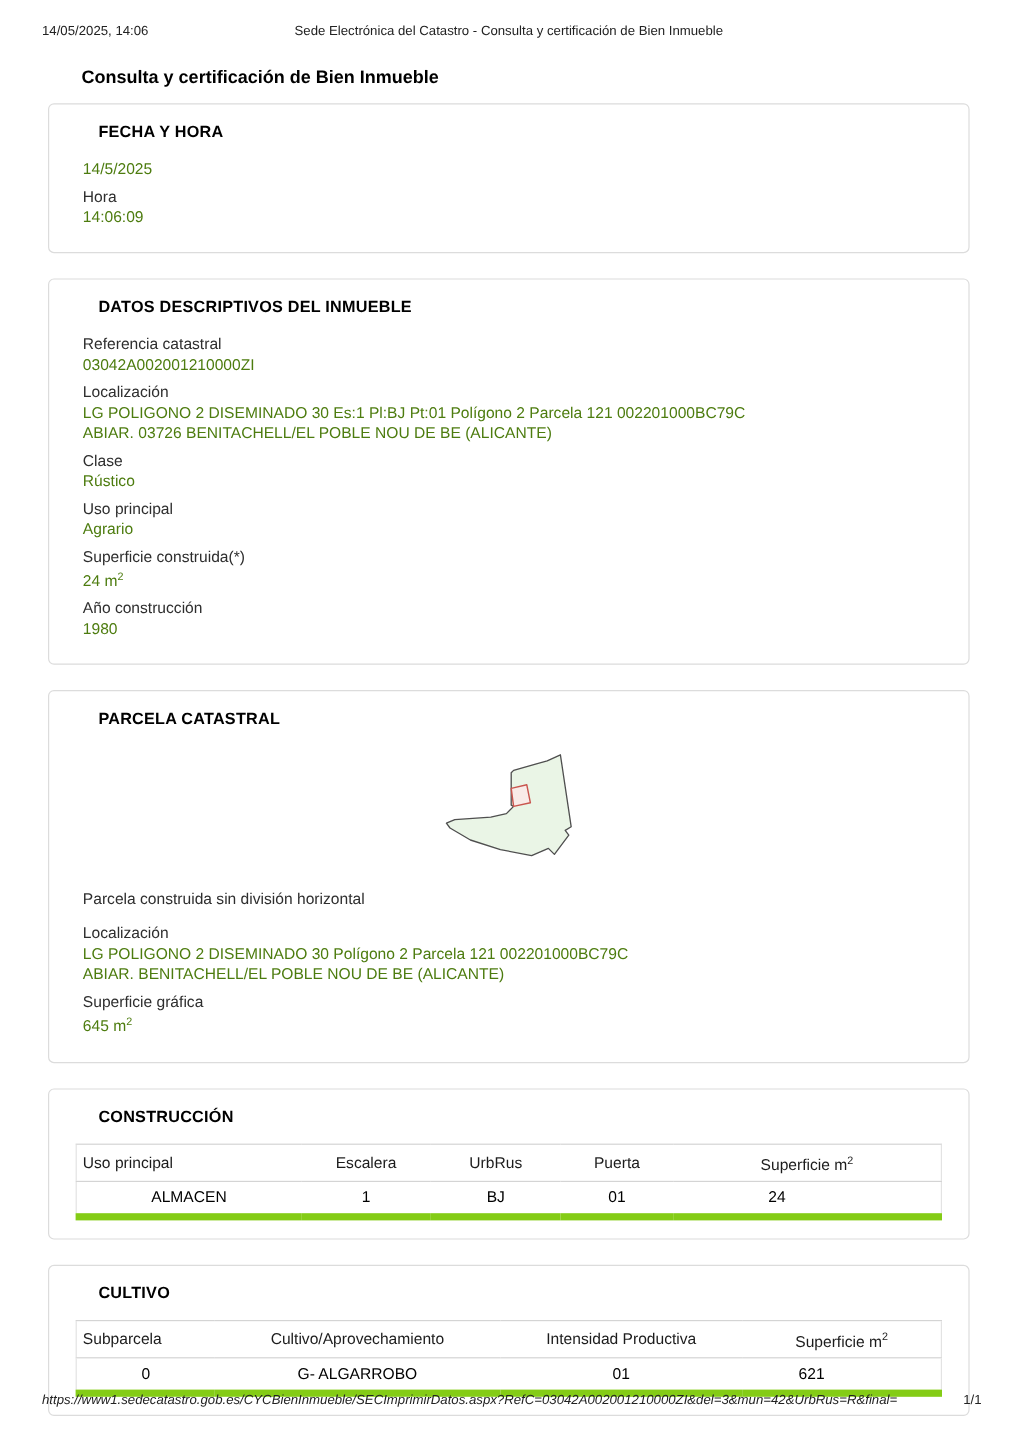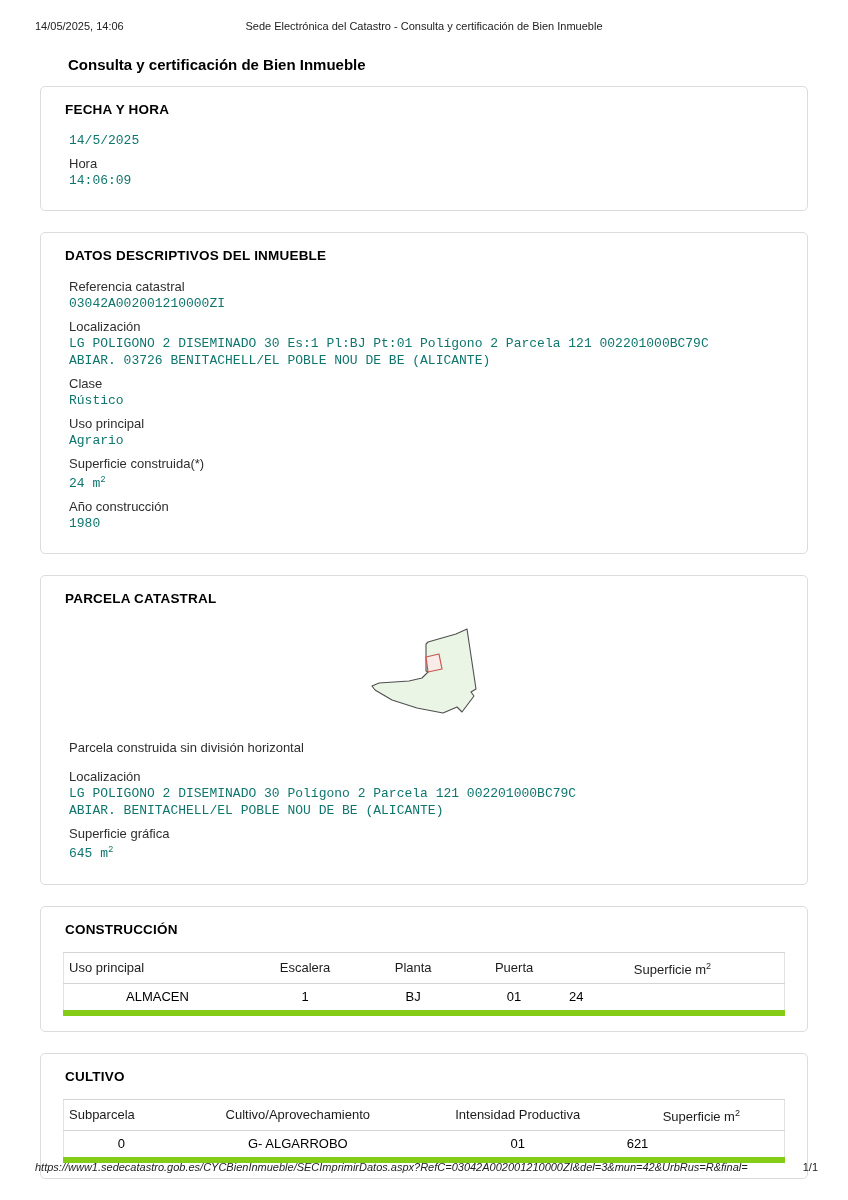--- a/index.html
+++ b/index.html
@@ -34,25 +34,25 @@
   }
   .section {
     border: 1px solid #dcdcdc;
     border-radius: 5px;
     padding: 13px 22px 15px 22px;
     margin-bottom: 21px;
     background: #fff;
   }
   .section-title {
     font-size: 13.5px; font-weight: bold; color: #000;
-    margin: 2px 0 15px 2px; letter-spacing: 0.2px;
+    margin: 2px 0 15px 19px; letter-spacing: 0.2px;
   }
   .field { margin: 0 0 6px 6px; }
   .field-label { font-size: 13px; color: #2e2e2e; line-height: 17px; }
-  .field-value { font-size: 13px; color: #0f766e; line-height: 17px; font-family: Liberation Mono, monospace; }
+  .field-value { font-size: 13px; color: #4d7c0f; line-height: 17px; }
   .field-value sup, th sup { font-size: 9px; }
   .note-line { font-size: 13px; color: #2e2e2e; line-height: 17px; margin: 14px 0 12px 6px; }
 
   
   .map-wrap { text-align: center; margin: 6px 0 2px 0; }
   .map-wrap svg { display: inline-block; }
 
   
   table.data-table {
     width: 100%; border-collapse: collapse;
@@ -64,21 +64,21 @@
   }
   table.data-table thead tr { border-top: 1px solid #d4d4d4; border-bottom: 1px solid #d4d4d4; }
   table.data-table tbody tr { border-bottom: 6px solid #84cc16; }
   table.data-table { border-left: 1px solid #e3e3e3; border-right: 1px solid #e3e3e3; }
   table.data-table th {
     font-weight: normal; color: #1c1c1c;
     padding: 5px 8px; text-align: center; line-height: 16px;
   }
   table.data-table td { padding: 5px 8px; text-align: center; line-height: 16px; }
   table.data-table th.al { text-align: left; padding-left: 5px; }
-  table.data-table td.ar, table.data-table th.ar { text-align: left; padding-right: 58px; }
+  table.data-table td.ar, table.data-table th.ar { text-align: center; padding-right: 58px; }
 </style>
 </head>
 <body>
 
 <div class="print-header">
   <span class="ph-date">14/05/2025, 14:06</span>
   <span class="ph-title">Sede Electrónica del Catastro - Consulta y certificación de Bien Inmueble</span>
 </div>
 
 <div class="doc">
@@ -152,21 +152,21 @@
           <col style="width:26%">
           <col style="width:15%">
           <col style="width:15%">
           <col style="width:13%">
           <col style="width:31%">
         </colgroup>
       <thead>
         <tr>
           <th class="al">Uso principal</th>
           <th>Escalera</th>
-          <th>Planta</th>
+          <th>UrbRus</th>
           <th>Puerta</th>
           <th><span>Superficie m</span><sup>2</sup></th>
         </tr>
       </thead>
       <tbody>
         <tr>
           <td>ALMACEN</td>
           <td>1</td>
           <td>BJ</td>
           <td>01</td>

